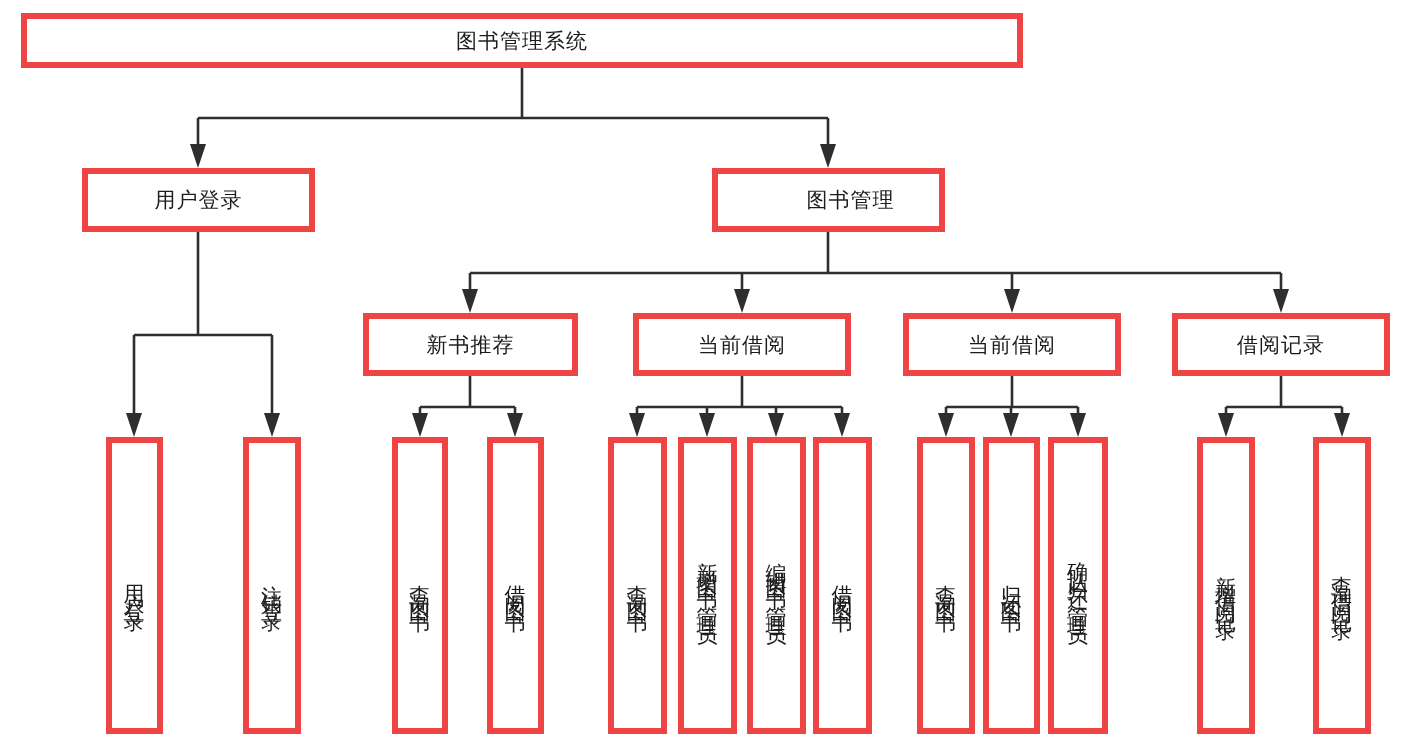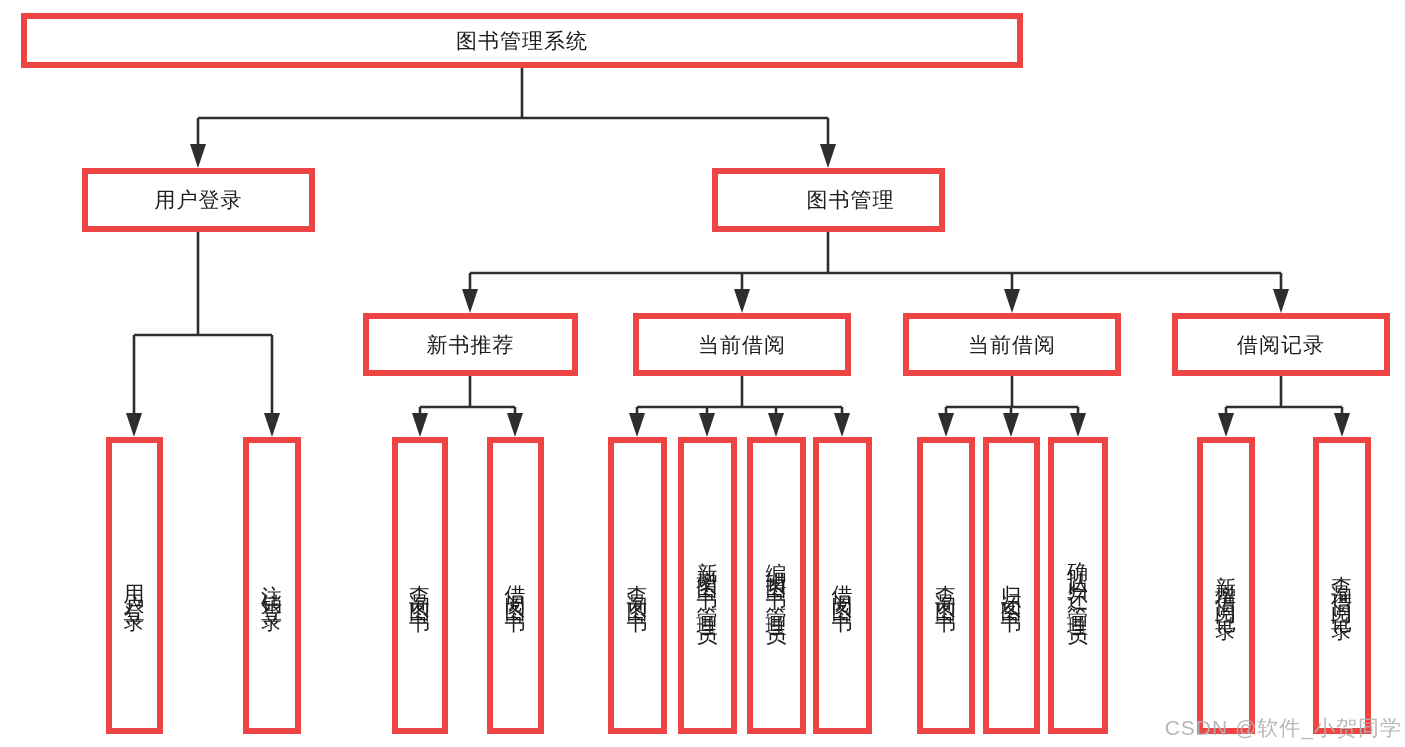--- a/index.html
+++ b/index.html
@@ -134,15 +134,14 @@
   <div class="node vnode" style="left:747px; top:437px; width:59px; height:297px;">编辑图书（管理员）</div>
   <div class="node vnode" style="left:813px; top:437px; width:59px; height:297px;">借阅图书</div>
 
   <div class="node vnode" style="left:917px; top:437px; width:58px; height:297px;">查询图书</div>
   <div class="node vnode" style="left:983px; top:437px; width:57px; height:297px;">归还图书</div>
   <div class="node vnode" style="left:1048px; top:437px; width:60px; height:297px;">确认归还（管理员）</div>
 
   <div class="node vnode" style="left:1197px; top:437px; width:58px; height:297px;">新增借阅记录</div>
   <div class="node vnode" style="left:1313px; top:437px; width:58px; height:297px;">查询借阅记录</div>
 
-  <div class="watermark">CSDN @软件_小贺同学</div>
 
 </div>
 
 </body></html>

